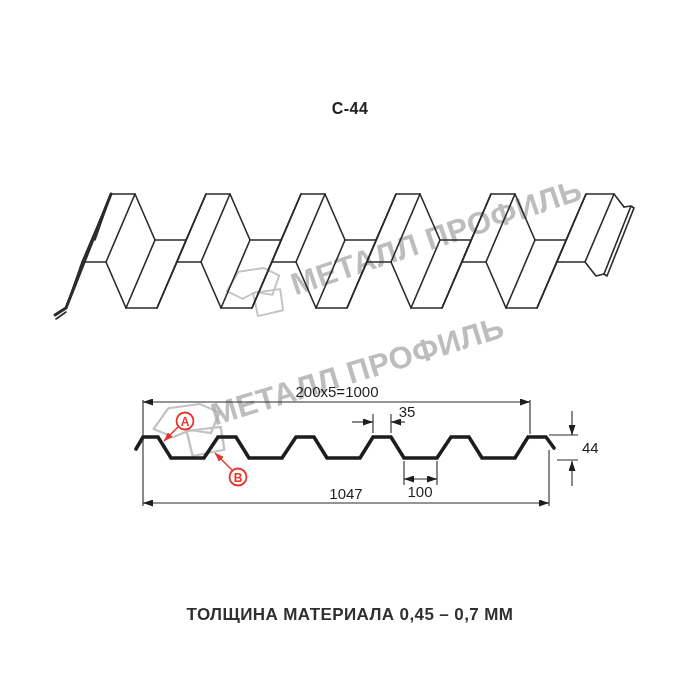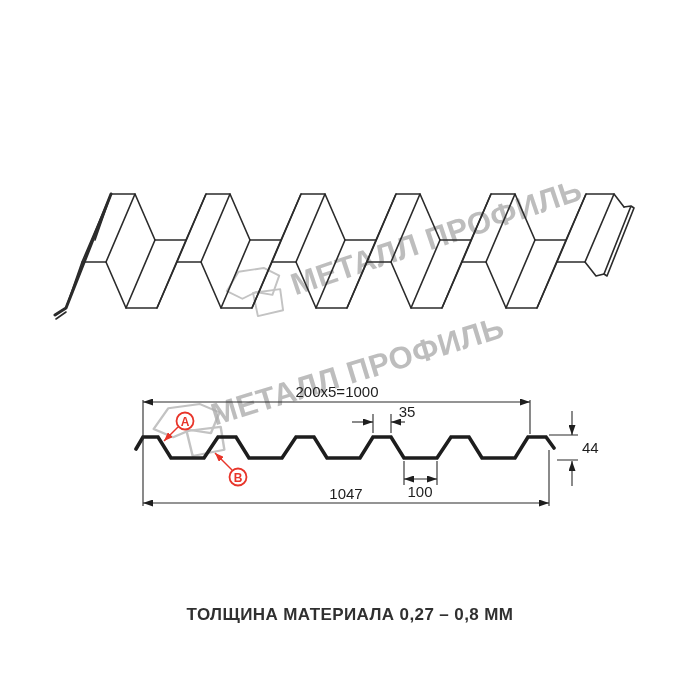--- a/index.html
+++ b/index.html
@@ -42,20 +42,21 @@
   .dimtext{fill:#1e1e1e;font-size:15px;font-family:"Liberation Sans",sans-serif;}
   .red{stroke:#e8352a;fill:none;}
   .redtext{fill:#e8352a;font-size:12px;font-weight:600;font-family:"Liberation Sans",sans-serif;}
   .logoline{stroke:#c3c3c3;stroke-width:2;fill:none;stroke-linejoin:round;}
 </style>
 </head>
 <body>
 
 <div class="stage">
 
+  <div class="page-subtitle">С-44</div>
 
   <svg class="wm-logo wm-logo-1" width="62" height="52" viewBox="0 0 64 54" preserveAspectRatio="none">
     <path class="logoline" d="M3,26 L15,6 L41,2 L57,10 L50,30 L33,27 L19,34 Z"></path>
     <path class="logoline" d="M30,28 L58,24 L61,46 L35,52 Z"></path>
   </svg>
   <div class="wm wm-text wm-text-1">МЕТАЛЛ ПРОФИЛЬ</div>
 
   <svg class="wm-logo wm-logo-2" width="78" height="56" viewBox="0 0 64 54" preserveAspectRatio="none">
     <path class="logoline" d="M3,26 L15,6 L41,2 L57,10 L50,30 L33,27 L19,34 Z"></path>
     <path class="logoline" d="M30,28 L58,24 L61,46 L35,52 Z"></path>
@@ -135,15 +136,15 @@
       <text class="redtext" x="185" y="425.5" text-anchor="middle">А</text>
     </g>
 
     <g>
       <line class="red" x1="232" y1="470" x2="215" y2="453" stroke-width="1.4" marker-end="url(#arrRedE)"></line>
       <circle class="red" cx="238" cy="477" r="8.5" stroke-width="1.8" fill="#ffffff"></circle>
       <text class="redtext" x="238" y="481.5" text-anchor="middle">В</text>
     </g>
   </svg>
 
-  <div class="footer-note">ТОЛЩИНА МАТЕРИАЛА 0,27 – 0,8 ММ</div>
+  <div class="footer-note">ТОЛЩИНА МАТЕРИАЛА 0,45 – 0,7 ММ</div>
 
 </div>
 
 </body></html>

